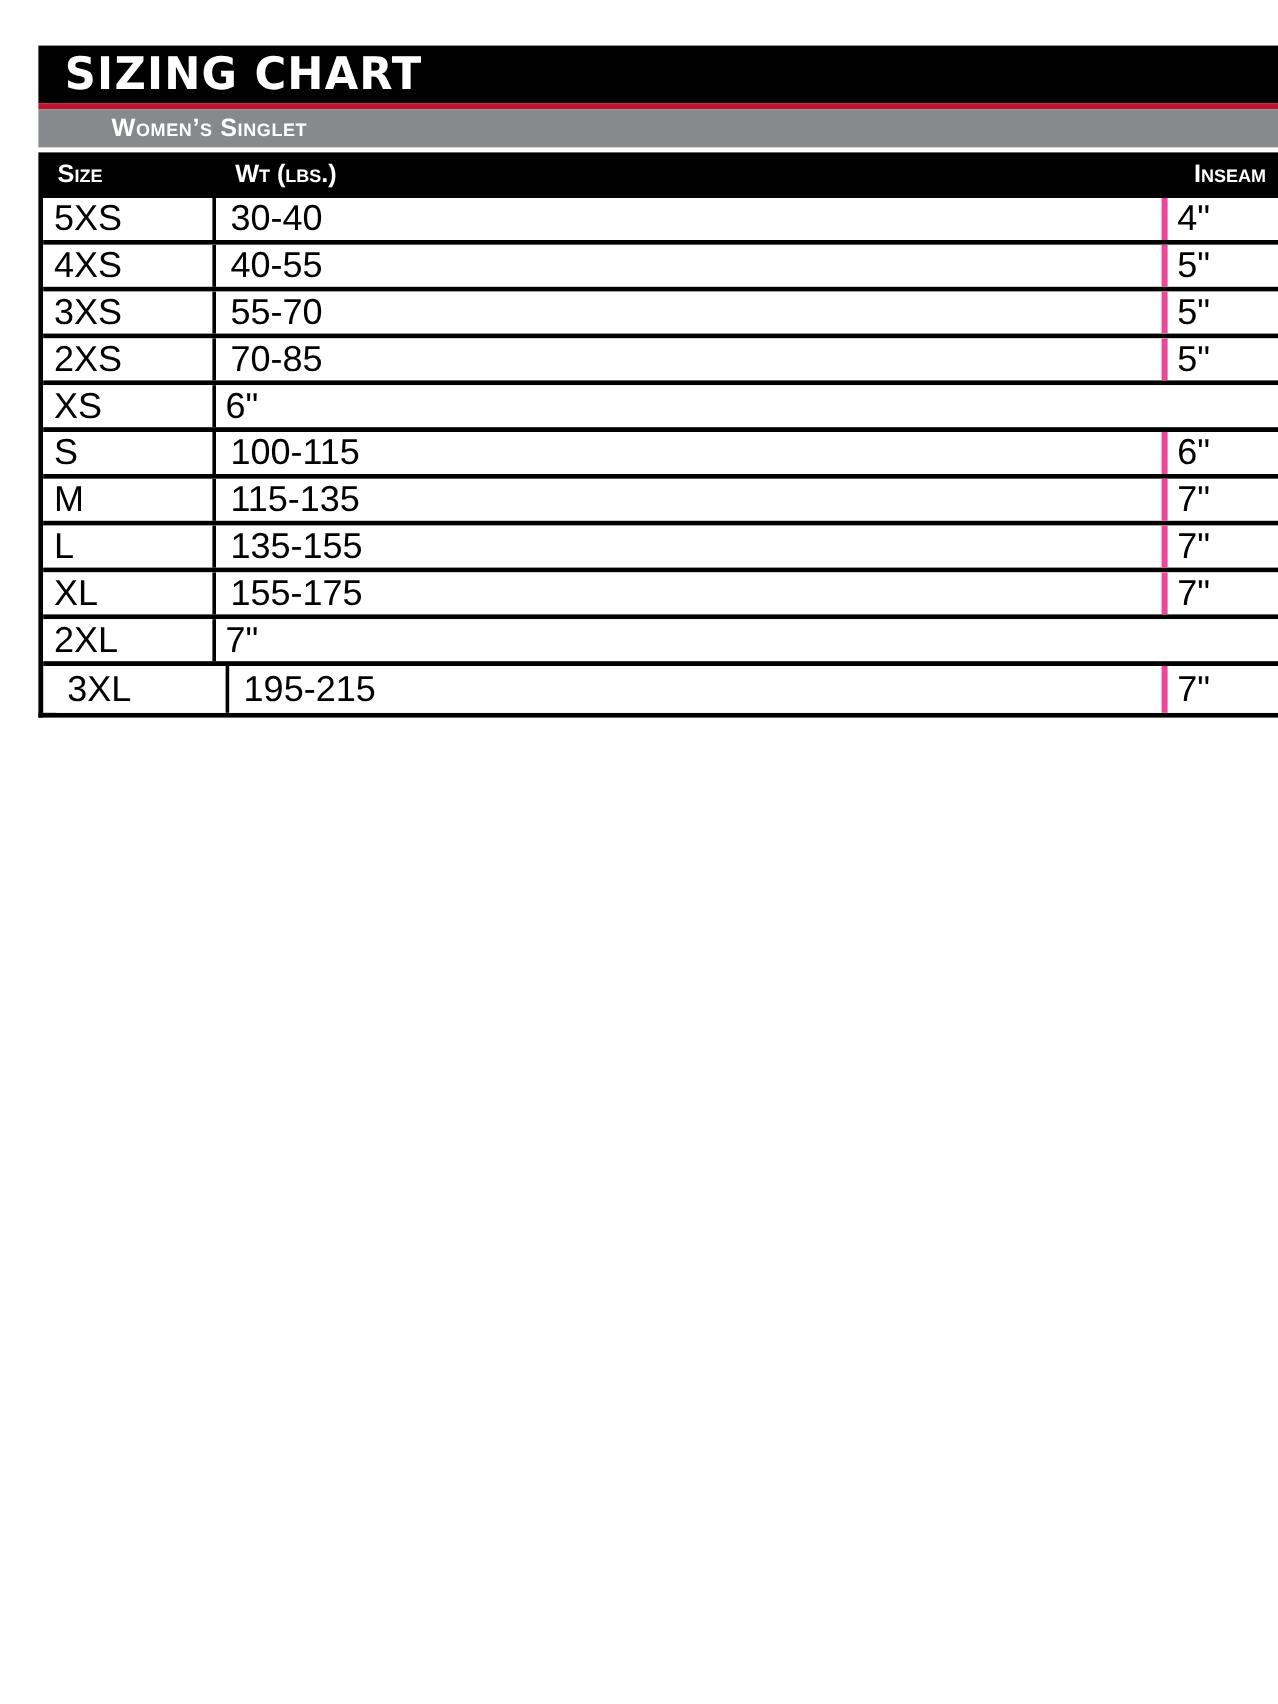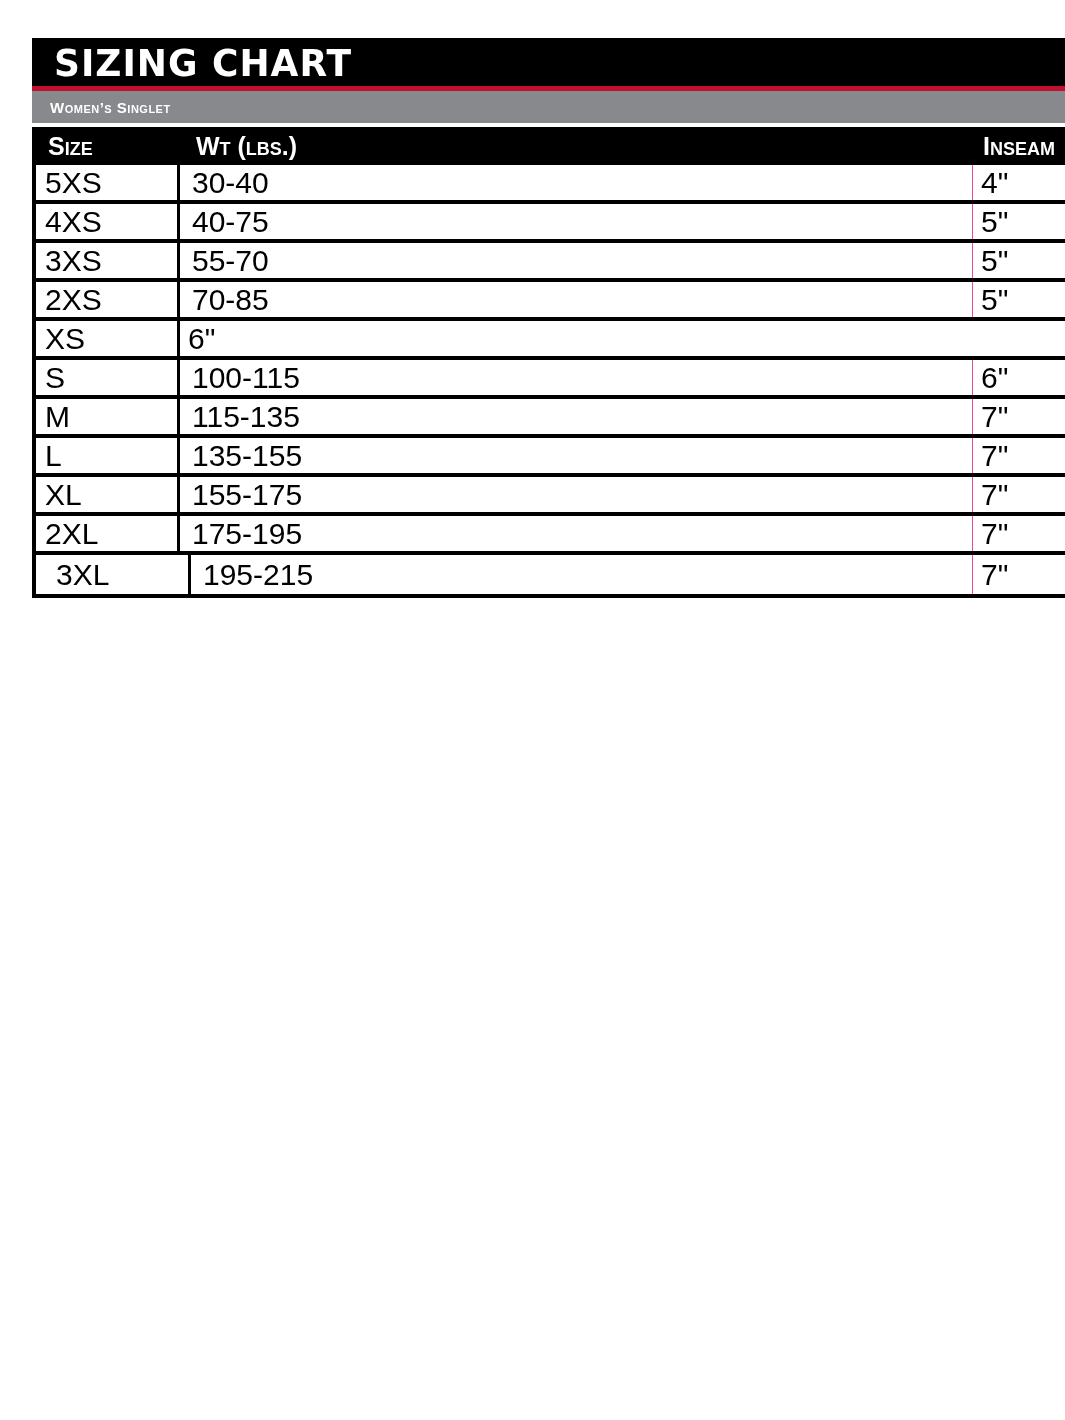--- a/index.html
+++ b/index.html
@@ -27,54 +27,54 @@
   }
 
   .red-line { height: 5px; background: #c01030; }
 
   .subtitle-bar {
     background: #87898c; height: 32px;
     display: flex; align-items: center;
     padding-left: 18px; box-sizing: border-box;
   }
   .subtitle {
-    color: #ffffff; font-weight: bold; font-size: 15px;
-    font-variant: small-caps; letter-spacing: 0.5px; white-space: nowrap;
+    color: #ffffff; font-weight: bold; font-size: 21px;
+    font-variant: small-caps; letter-spacing: 0.5px; white-space: nowrap; margin-left: 43px;
   }
 
   .bar-gap { height: 4px; background: #ffffff; }
 
   .header-bar {
     background: #000000; height: 38px;
     display: grid; grid-template-columns: 148px 1fr 110px;
     align-items: center;
   }
   .hcell {
-    color: #ffffff; font-weight: bold; font-size: 25px;
+    color: #ffffff; font-weight: bold; font-size: 21px;
     font-variant: small-caps; white-space: nowrap;
   }
   .h-size   { padding-left: 16px; }
   .h-weight { padding-left: 16px; }
   .h-inseam { text-align: right; padding-right: 28px; }
 
   .tbody { border: 4px solid #000000; border-top: none; background: #ffffff; text-align: center; }
   .trow {
     display: grid; grid-template-columns: 144px 1fr 106px;
     height: 39px; box-sizing: border-box;
     border-bottom: 4px solid #000000; background: #ffffff;
   }
   .trow:last-child { border-bottom: none; margin-left: 11px; }
   .cell {
     display: flex; align-items: center;
     font-size: 30px; color: #000000;
     font-family: "Liberation Sans", sans-serif;
     box-sizing: border-box; overflow: hidden; white-space: nowrap;
   }
   .c-size   { padding-left: 9px;  border-right: 3px solid #000000; }
-  .c-weight { padding-left: 12px; border-right: 1px solid #ec4899; }
+  .c-weight { padding-left: 12px; border-right: 5px solid #ec4899; }
   .c-inseam { padding-left: 8px; }
 </style>
 </head>
 <body>
 
 <div class="sheet">
   <div class="chart">
 
     <div class="title-bar">
       <span class="title">SIZING CHART</span>
@@ -97,21 +97,21 @@
     <div class="tbody">
 
       <div class="trow">
         <div class="cell c-size">5XS</div>
         <div class="cell c-weight">30-40</div>
         <div class="cell c-inseam">4"</div>
       </div>
 
       <div class="trow">
         <div class="cell c-size">4XS</div>
-        <div class="cell c-weight">40-75</div>
+        <div class="cell c-weight">40-55</div>
         <div class="cell c-inseam">5"</div>
       </div>
 
       <div class="trow">
         <div class="cell c-size">3XS</div>
         <div class="cell c-weight">55-70</div>
         <div class="cell c-inseam">5"</div>
       </div>
 
       <div class="trow">
@@ -144,21 +144,20 @@
       </div>
 
       <div class="trow">
         <div class="cell c-size">XL</div>
         <div class="cell c-weight">155-175</div>
         <div class="cell c-inseam">7"</div>
       </div>
 
       <div class="trow">
         <div class="cell c-size">2XL</div>
-        <div class="cell c-weight">175-195</div>
         <div class="cell c-inseam">7"</div>
       </div>
 
       <div class="trow">
         <div class="cell c-size">3XL</div>
         <div class="cell c-weight">195-215</div>
         <div class="cell c-inseam">7"</div>
       </div>
 
     </div>

